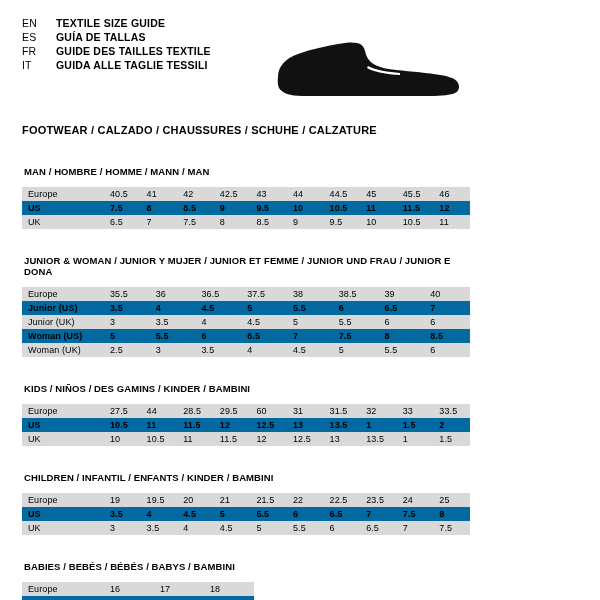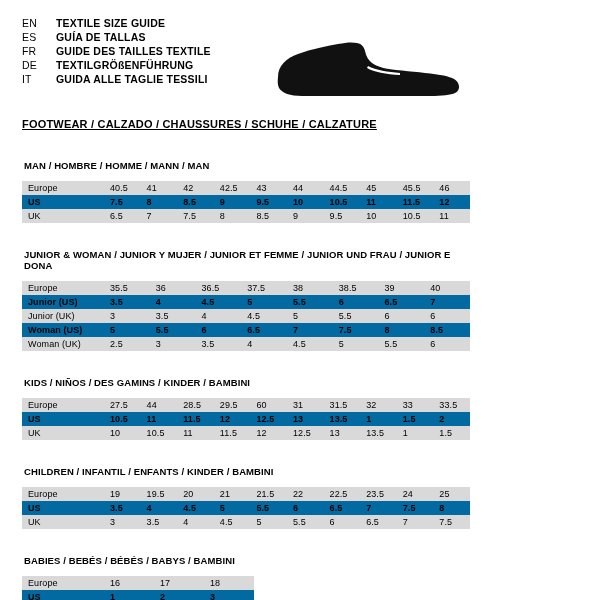--- a/index.html
+++ b/index.html
@@ -52,23 +52,22 @@
     right: 8px;
     width: 190px;
     height: 66px;
   }
   .shoe-wrap svg { display: block; }
 
   .section-title {
     font-size: 11px;
     font-weight: bold;
     letter-spacing: 0.2px;
-    margin-top: 8px;
+    margin-top: 14px;
     margin-bottom: 0;
-    text-decoration: underline;
   }
 
   
   .group {
     margin-top: 26px;
   }
   .group.first { margin-top: 30px; }
 
   .group-title {
     font-size: 9.5px;
@@ -113,24 +112,20 @@
           <td class="lang-code">EN</td>
           <td class="lang-title">TEXTILE SIZE GUIDE</td>
         </tr>
         <tr>
           <td class="lang-code">ES</td>
           <td class="lang-title">GUÍA DE TALLAS</td>
         </tr>
         <tr>
           <td class="lang-code">FR</td>
           <td class="lang-title">GUIDE DES TAILLES TEXTILE</td>
-        </tr>
-        <tr>
-          <td class="lang-code">DE</td>
-          <td class="lang-title">TEXTILGRÖßENFÜHRUNG</td>
         </tr>
         <tr>
           <td class="lang-code">IT</td>
           <td class="lang-title">GUIDA ALLE TAGLIE TESSILI</td>
         </tr>
       </tbody>
     </table>
 
     <div class="shoe-wrap">
       <svg viewBox="0 0 190 66" width="190" height="66" aria-hidden="true">

